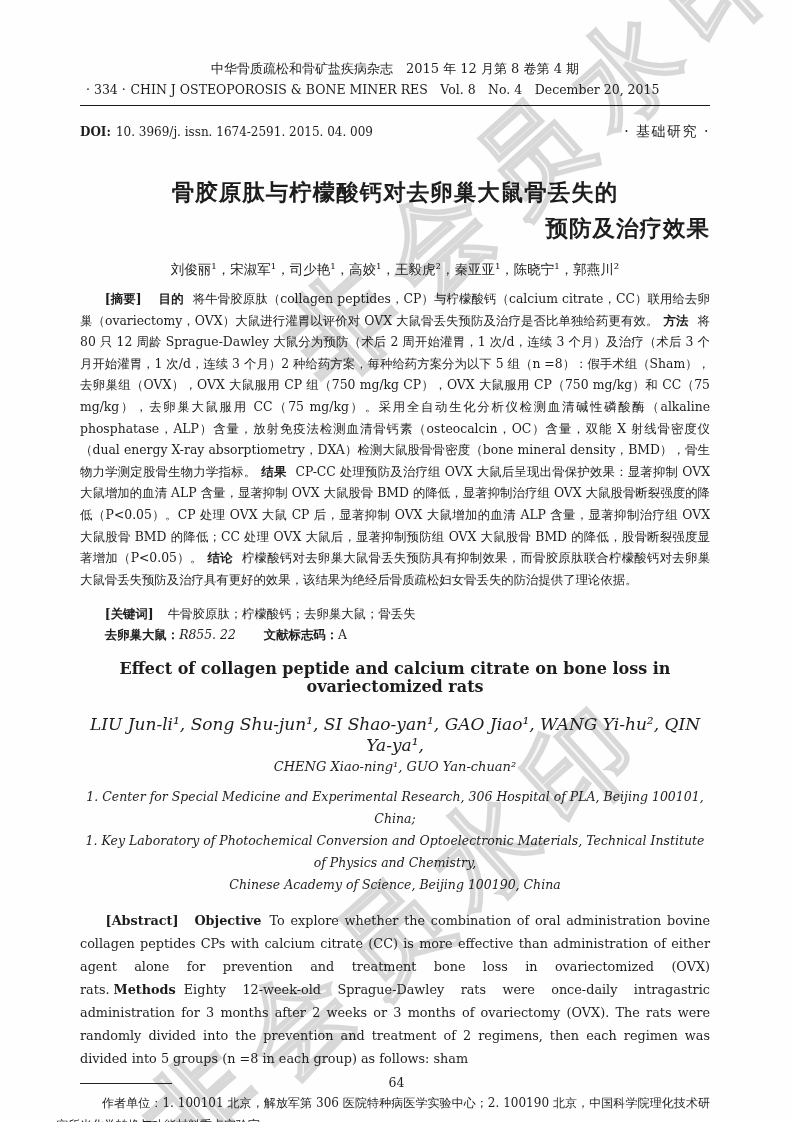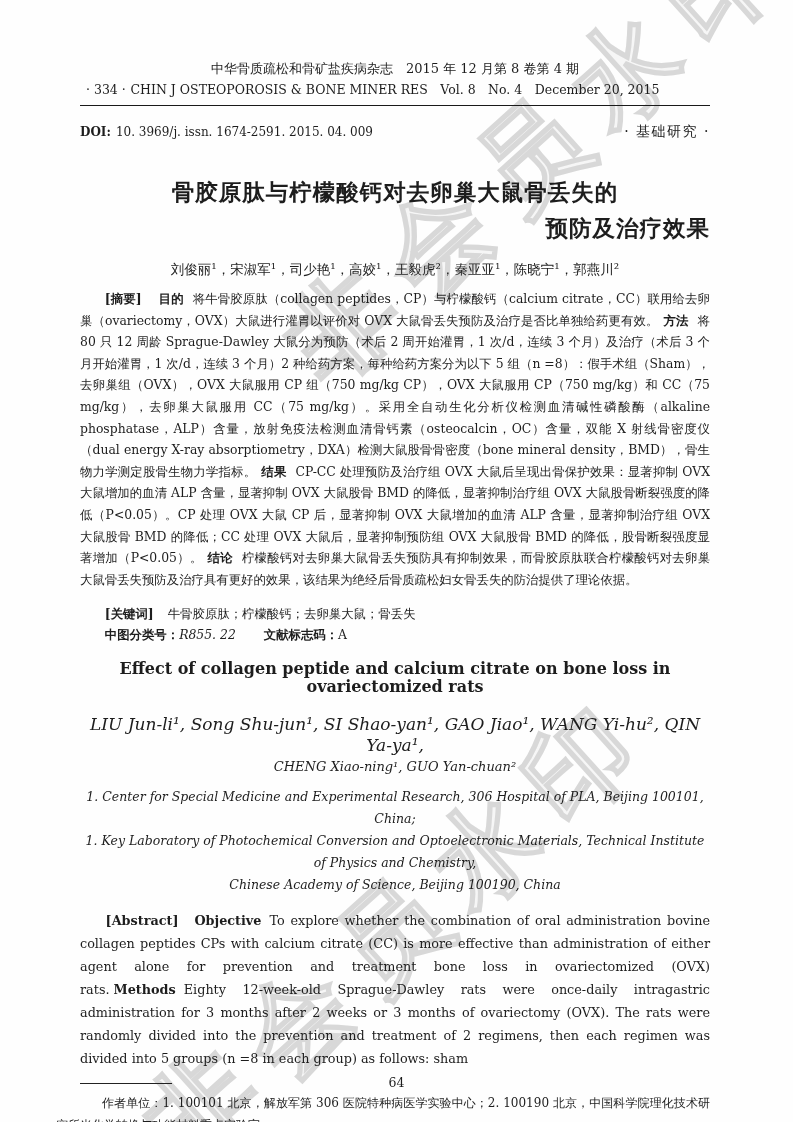--- a/index.html
+++ b/index.html
@@ -98,21 +98,21 @@
 
     <p class="abs-cn">
       <b class="tag">[摘要]</b><b class="lbl">目的</b><span>将牛骨胶原肽（collagen peptides，CP）与柠檬酸钙（calcium citrate，CC）联用给去卵巢（ovariectomy，OVX）大鼠进行灌胃以评价对 OVX 大鼠骨丢失预防及治疗是否比单独给药更有效。</span><b class="lbl">方法</b><span>将 80 只 12 周龄 Sprague-Dawley 大鼠分为预防（术后 2 周开始灌胃，1 次/d，连续 3 个月）及治疗（术后 3 个月开始灌胃，1 次/d，连续 3 个月）2 种给药方案，每种给药方案分为以下 5 组（n =8）：假手术组（Sham），去卵巢组（OVX），OVX 大鼠服用 CP 组（750 mg/kg CP），OVX 大鼠服用 CP（750 mg/kg）和 CC（75 mg/kg），去卵巢大鼠服用 CC（75 mg/kg）。采用全自动生化分析仪检测血清碱性磷酸酶（alkaline phosphatase，ALP）含量，放射免疫法检测血清骨钙素（osteocalcin，OC）含量，双能 X 射线骨密度仪（dual energy X-ray absorptiometry，DXA）检测大鼠股骨骨密度（bone mineral density，BMD），骨生物力学测定股骨生物力学指标。</span><b class="lbl">结果</b><span>CP-CC 处理预防及治疗组 OVX 大鼠后呈现出骨保护效果：显著抑制 OVX 大鼠增加的血清 ALP 含量，显著抑制 OVX 大鼠股骨 BMD 的降低，显著抑制治疗组 OVX 大鼠股骨断裂强度的降低（P&lt;0.05）。CP 处理 OVX 大鼠 CP 后，显著抑制 OVX 大鼠增加的血清 ALP 含量，显著抑制治疗组 OVX 大鼠股骨 BMD 的降低；CC 处理 OVX 大鼠后，显著抑制预防组 OVX 大鼠股骨 BMD 的降低，股骨断裂强度显著增加（P&lt;0.05）。</span><b class="lbl">结论</b><span>柠檬酸钙对去卵巢大鼠骨丢失预防具有抑制效果，而骨胶原肽联合柠檬酸钙对去卵巢大鼠骨丢失预防及治疗具有更好的效果，该结果为绝经后骨质疏松妇女骨丢失的防治提供了理论依据。</span>
     </p>
 
     <div class="kw-line">
       <b>[关键词]</b><span>牛骨胶原肽；柠檬酸钙；去卵巢大鼠；骨丢失</span>
     </div>
 
     <div class="clc-line">
-      <b>中图分类号：</b><span class="v1">R855. 22</span><b>文献标志码：</b><span>A</span>
+      <b>去卵巢大鼠：</b><span class="v1">R855. 22</span><b>文献标志码：</b><span>A</span>
     </div>
 
     <div class="t-en">Effect of collagen peptide and calcium citrate on bone loss in ovariectomized rats</div>
 
     <div class="auth-en">LIU Jun-li¹, Song Shu-jun¹, SI Shao-yan¹, GAO Jiao¹, WANG Yi-hu², QIN Ya-ya¹,</div>
     <div class="auth-en2">CHENG Xiao-ning¹, GUO Yan-chuan²</div>
 
     <div class="affil first">1. Center for Special Medicine and Experimental Research, 306 Hospital of PLA, Beijing 100101, China;</div>
     <div class="affil">1. Key Laboratory of Photochemical Conversion and Optoelectronic Materials, Technical Institute of Physics and Chemistry,</div>
     <div class="affil">Chinese Academy of Science, Beijing 100190, China</div>

